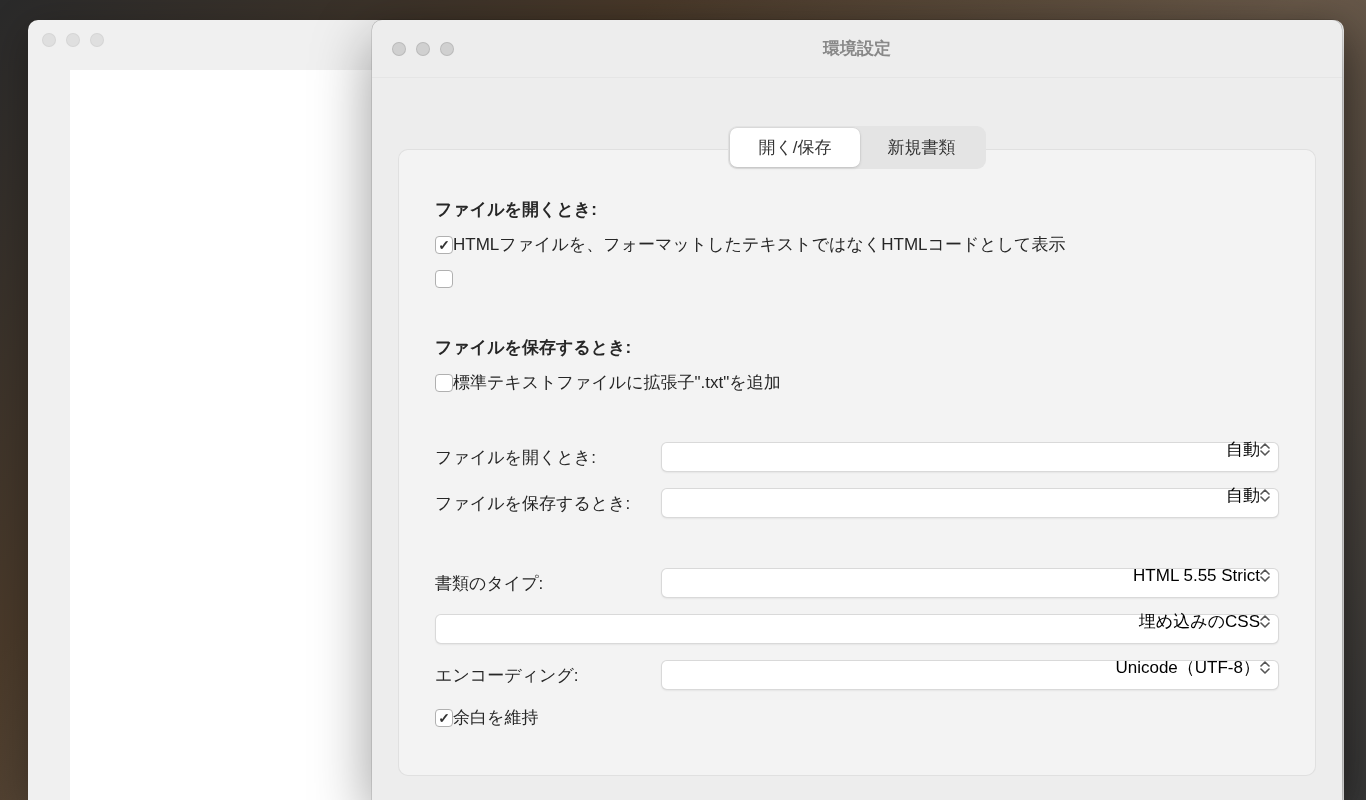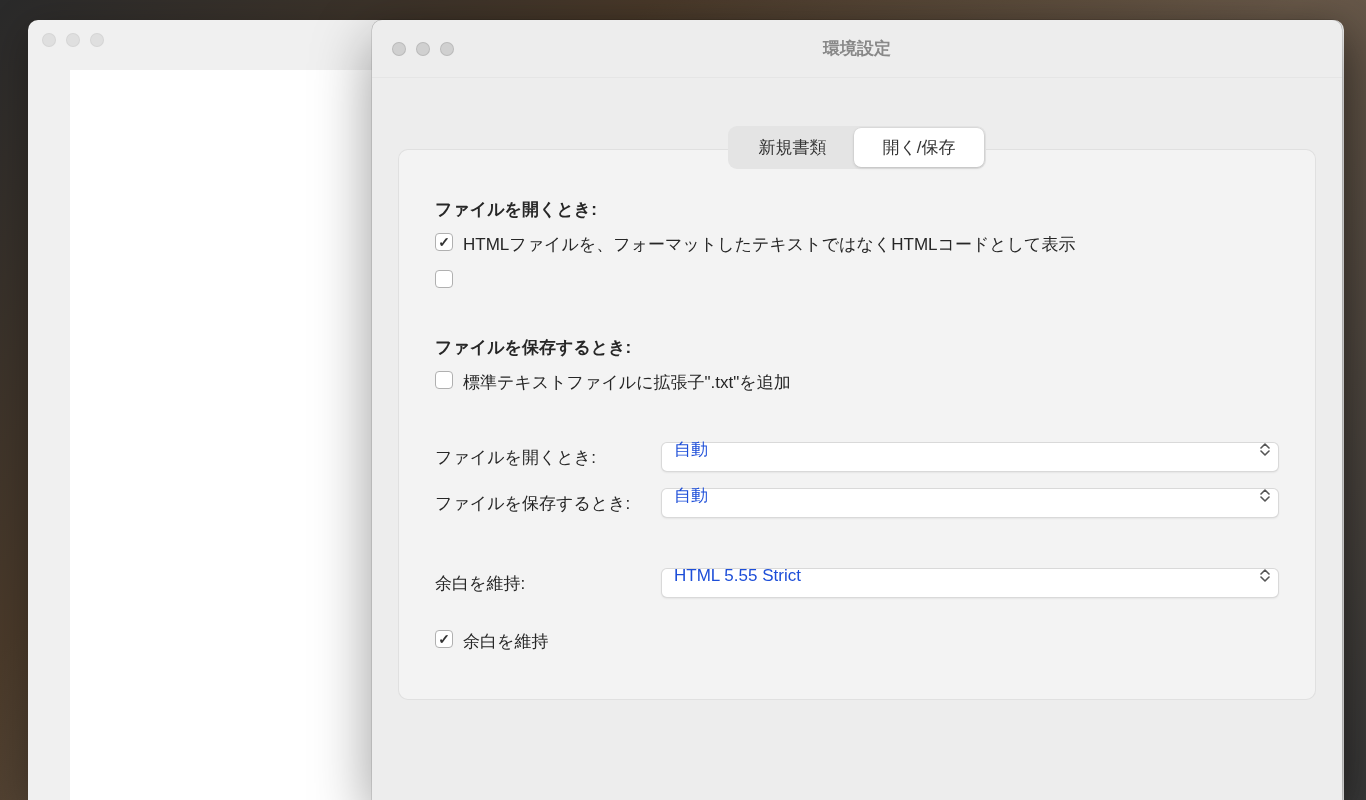--- a/index.html
+++ b/index.html
@@ -112,21 +112,21 @@
       padding: 48px 36px 32px 36px;
     }
     .section-title {
       font-size: 17px;
       font-weight: 700;
       color: #262626;
       margin-bottom: 12px;
     }
     .checkbox-row {
       display: flex;
-      gap: 10px;
+      align-items: center;
       margin-bottom: 14px;
     }
     .checkbox {
       width: 18px;
       height: 18px;
       border-radius: 4px;
       border: 1px solid #b0b0b0;
       background: #fff;
       display: flex;
       align-items: center;
@@ -160,25 +160,25 @@
     }
     .select {
       flex: 1;
       height: 30px;
       background: #fff;
       border: 0.5px solid rgba(0,0,0,0.15);
       border-radius: 6px;
       box-shadow: 0 1px 2px rgba(0,0,0,0.06);
       display: flex;
       align-items: center;
-      justify-content: space-between;
+      justify-content: flex-end;
       padding: 0 8px 15px 12px;
       cursor: pointer;
       font-size: 17px;
-      color: #1d4ed8;
+      color: #000000;
     }
     .chevrons {
       display: flex;
       flex-direction: column;
       gap: 1px;
       color: #555;
       line-height: 0;
     }
   </style>
 </head>
@@ -198,22 +198,22 @@
     <div class="traffic-lights">
       <div class="traffic-light"></div>
       <div class="traffic-light"></div>
       <div class="traffic-light"></div>
     </div>
     <div class="window-title">環境設定</div>
   </div>
 
   <div class="tabs">
     <div class="segmented">
+      <div class="segment active">開く/保存</div>
       <div class="segment">新規書類</div>
-      <div class="segment active">開く/保存</div>
     </div>
   </div>
 
   <div class="panel">
 
     <div class="section-title">ファイルを開くとき:</div>
     <div class="checkbox-row">
       <div class="checkbox checked"></div>
       <div class="checkbox-label">HTMLファイルを、フォーマットしたテキストではなくHTMLコードとして表示</div>
     </div>
@@ -256,34 +256,59 @@
           <svg width="10" height="6" viewBox="0 0 10 6">
               <path d="M1 1 L5 5 L9 1" stroke="#555" stroke-width="1.6" fill="none" stroke-linecap="round" stroke-linejoin="round"></path>
             </svg>
         </span>
       </div>
     </div>
 
     <div class="spacer"></div>
 
     <div class="form-row">
-      <div class="form-label">余白を維持:</div>
+      <div class="form-label">書類のタイプ:</div>
       <div class="select">
         <span>HTML 5.55 Strict</span>
         <span class="chevrons">
           <svg width="10" height="6" viewBox="0 0 10 6">
               <path d="M1 5 L5 1 L9 5" stroke="#555" stroke-width="1.6" fill="none" stroke-linecap="round" stroke-linejoin="round"></path>
             </svg>
           <svg width="10" height="6" viewBox="0 0 10 6">
               <path d="M1 1 L5 5 L9 1" stroke="#555" stroke-width="1.6" fill="none" stroke-linecap="round" stroke-linejoin="round"></path>
             </svg>
         </span>
       </div>
     </div>
     <div class="form-row">
+      <div class="select">
+        <span>埋め込みのCSS</span>
+        <span class="chevrons">
+          <svg width="10" height="6" viewBox="0 0 10 6">
+              <path d="M1 5 L5 1 L9 5" stroke="#555" stroke-width="1.6" fill="none" stroke-linecap="round" stroke-linejoin="round"></path>
+            </svg>
+          <svg width="10" height="6" viewBox="0 0 10 6">
+              <path d="M1 1 L5 5 L9 1" stroke="#555" stroke-width="1.6" fill="none" stroke-linecap="round" stroke-linejoin="round"></path>
+            </svg>
+        </span>
+      </div>
+    </div>
+    <div class="form-row">
+      <div class="form-label">エンコーディング:</div>
+      <div class="select">
+        <span>Unicode（UTF-8）</span>
+        <span class="chevrons">
+          <svg width="10" height="6" viewBox="0 0 10 6">
+              <path d="M1 5 L5 1 L9 5" stroke="#555" stroke-width="1.6" fill="none" stroke-linecap="round" stroke-linejoin="round"></path>
+            </svg>
+          <svg width="10" height="6" viewBox="0 0 10 6">
+              <path d="M1 1 L5 5 L9 1" stroke="#555" stroke-width="1.6" fill="none" stroke-linecap="round" stroke-linejoin="round"></path>
+            </svg>
+        </span>
+      </div>
     </div>
     <div class="checkbox-row" style="margin-top:6px;">
       <div class="checkbox checked"></div>
       <div class="checkbox-label">余白を維持</div>
     </div>
 
   </div>
 </div>
 
 </body></html>

